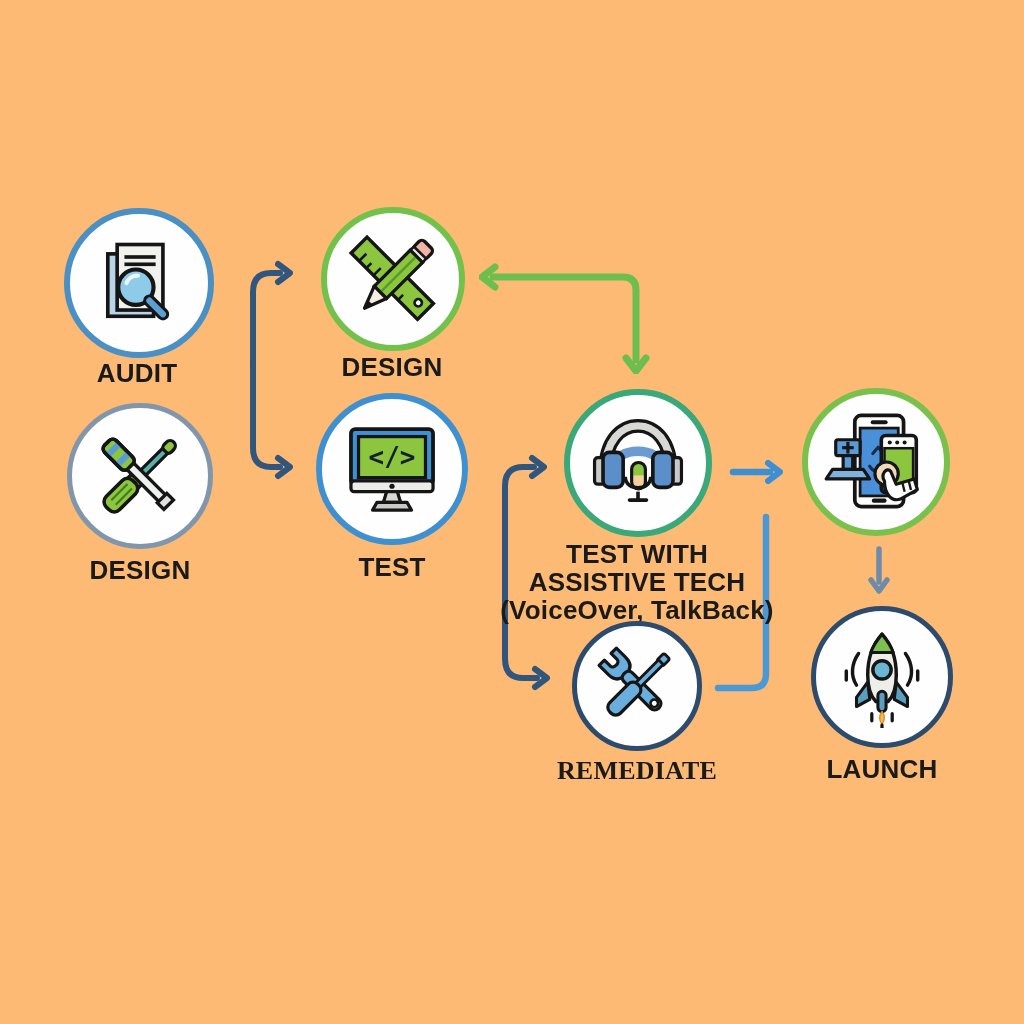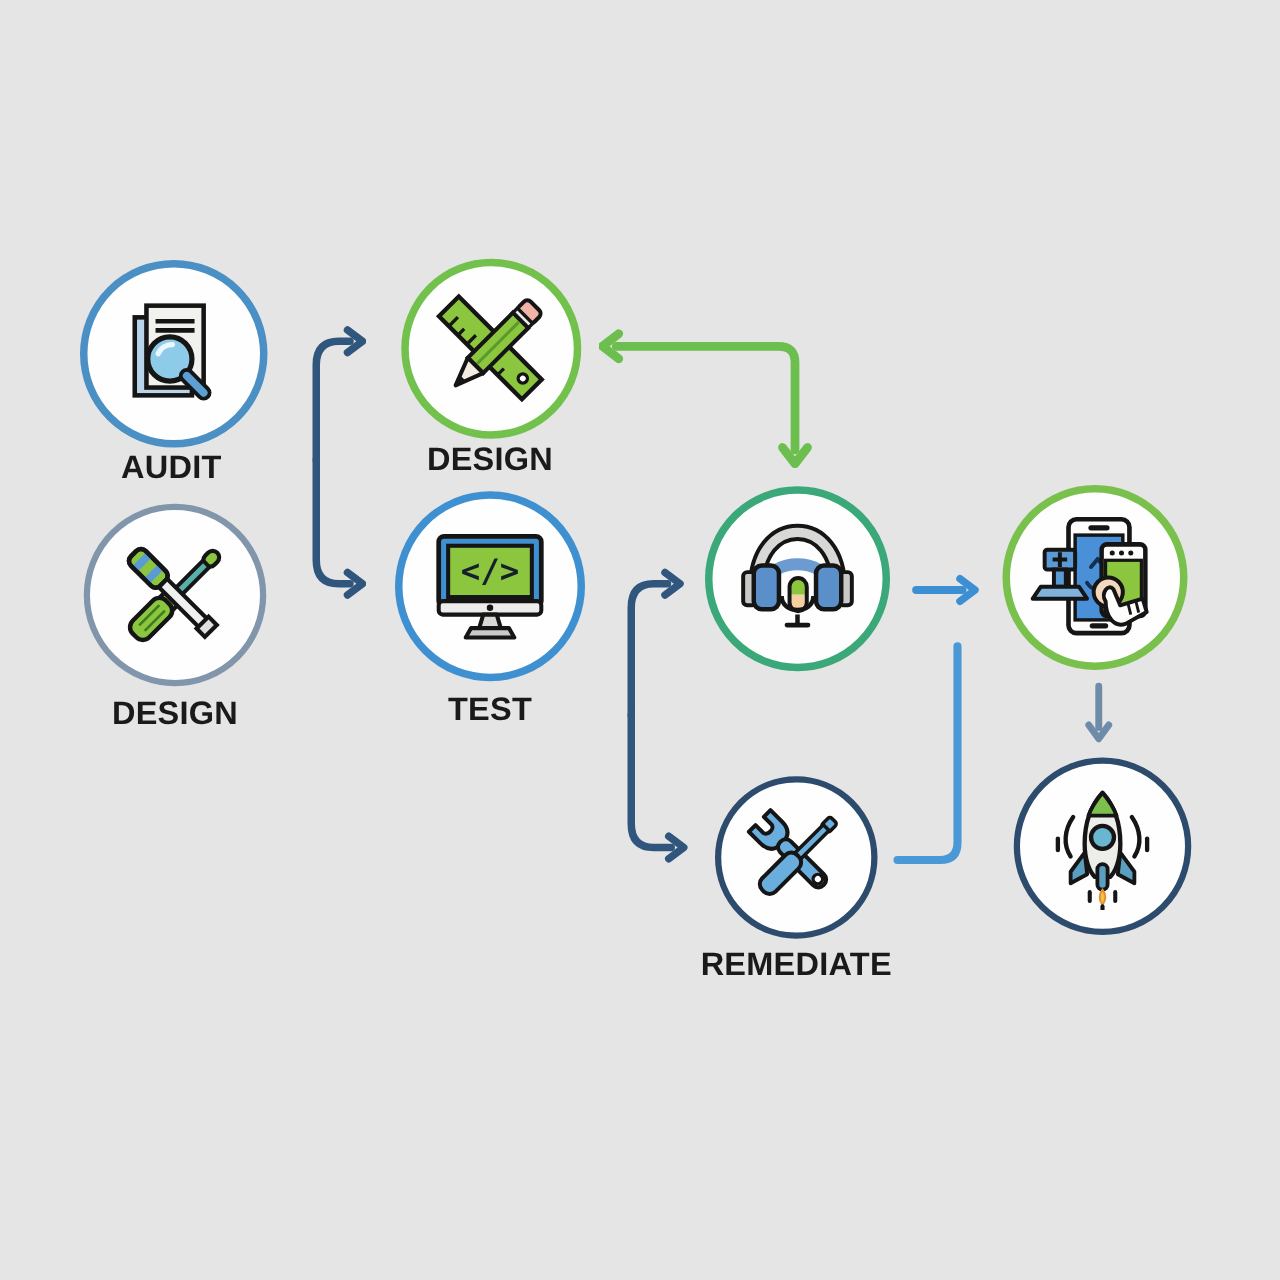--- a/index.html
+++ b/index.html
@@ -1,16 +1,16 @@
 <!DOCTYPE html>
 <html><head>
 <meta charset="utf-8">
 <style>
   html,body{margin:0;padding:0;background:#ffffff;}
-  #canvas{position:relative;width:1024px;height:1024px;background:#e5e5e5;overflow:hidden;
+  #canvas{position:relative;width:1024px;height:1024px;background:#fdba74;overflow:hidden;
           font-family:"Liberation Sans",sans-serif;}
   #connectors{position:absolute;left:0;top:0;width:1024px;height:1024px;}
   .node{position:absolute;border-radius:50%;background:#fefefe;display:flex;
         align-items:center;justify-content:center;box-sizing:border-box;}
   .node svg{display:block;}
   .nlabel{position:absolute;text-align:center;color:#1a1a1a;font-weight:600;
           font-size:26px;letter-spacing:0.2px;line-height:28px;white-space:nowrap;}
   
   .ring-audit     {border:6px solid #4a90c4;}
   .ring-dtools    {border:5px solid #8296ab;}
@@ -152,38 +152,43 @@
         <rect x="64" y="40" width="19" height="33" rx="6" fill="#5b8fc9" stroke="#151515" stroke-width="3.4"></rect>
         <path d="M 44,62 L 44,56 A 6.5,6.5 0 0 1 57,56 L 57,62 Z" fill="#8cc63f"></path>
         <path d="M 44,62 L 57,62 L 57,68 A 6.5,6.5 0 0 1 44,68 Z" fill="#f5cfa0"></path>
         <rect x="44" y="49.5" width="13" height="25" rx="6.5" fill="none" stroke="#151515" stroke-width="3"></rect>
         <path d="M 38,63 C 38,77 62,77 62,63" fill="none" stroke="#151515" stroke-width="3.4"></path>
         <line x1="50" y1="77" x2="50" y2="84" stroke="#151515" stroke-width="3.4"></line>
         <line x1="42" y1="85" x2="58" y2="85" stroke="#151515" stroke-width="3.4" stroke-linecap="round"></line>
       </svg>
     </span>
   </div>
+  <div class="nlabel" style="left:487px;top:540px;width:300px;">
+    <div>TEST WITH</div>
+    <div>ASSISTIVE TECH</div>
+    <div>(VoiceOver, TalkBack)</div>
+  </div>
 
   <div class="node ring-remediate" style="left:572px;top:621px;width:130px;height:130px;">
     <span>
       <svg width="94" height="94" viewBox="0 0 100 100">
         <g transform="rotate(-45 50 50)">
           <path d="M 37,6 L 37,20 C 37,29 42,33 50,33 C 58,33 63,29 63,20 L 63,6 L 55,6 L 55,15 C 55,20 45,20 45,15 L 45,6 Z" fill="#6aaede" stroke="#151515" stroke-width="3.4" stroke-linejoin="round"></path>
           <rect x="43.5" y="31" width="13" height="52" rx="6" fill="#6aaede" stroke="#151515" stroke-width="3.4"></rect>
           <circle cx="50" cy="76" r="4" fill="#ffffff" stroke="#151515" stroke-width="2.8"></circle>
         </g>
         <g transform="rotate(45 50 50)">
           <rect x="45.5" y="5" width="9" height="11" rx="2.5" fill="#6aaede" stroke="#151515" stroke-width="3"></rect>
           <rect x="46.5" y="14" width="7" height="36" fill="#6aaede" stroke="#151515" stroke-width="3"></rect>
           <rect x="42" y="48" width="16" height="42" rx="7" fill="#6aaede" stroke="#151515" stroke-width="3.4"></rect>
         </g>
       </svg>
     </span>
   </div>
-  <div class="nlabel" style="left:512px;top:757px;width:250px;">REMEDIATE</div>
+  <div class="nlabel" style="left:512px;top:757px;width:250px;font-family:Liberation Serif, serif;">REMEDIATE</div>
 
   <div class="node ring-device" style="left:802px;top:388px;width:148px;height:148px;">
     <span>
       <svg width="106" height="106" viewBox="0 0 100 100">
         <rect x="30" y="6" width="46" height="86" rx="6" fill="#fdfdfc" stroke="#151515" stroke-width="3.5"></rect>
         <rect x="35" y="18" width="36" height="64" fill="#4a90d9" stroke="#151515" stroke-width="2.6"></rect>
         <rect x="45" y="10.5" width="16" height="4" rx="2" fill="#151515"></rect>
         <rect x="46" y="84.5" width="14" height="4" rx="2" fill="#151515"></rect>
         <path d="M 47,42 L 52,36 L 57,42" fill="none" stroke="#14304e" stroke-width="3" stroke-linecap="round" stroke-linejoin="round"></path>
         <path d="M 44,54 Q 49,62 57,57" fill="none" stroke="#14304e" stroke-width="3" stroke-linecap="round"></path>
@@ -218,14 +223,15 @@
         <path d="M 50,8 C 45,14 41,20 39,26 L 61,26 C 59,20 55,14 50,8 Z" fill="#7dc04e" stroke="#151515" stroke-width="3" stroke-linejoin="round"></path>
         <circle cx="50" cy="43" r="9" fill="#6ab6d0" stroke="#151515" stroke-width="3.4"></circle>
         <rect x="46" y="64" width="8" height="20" rx="4" fill="#5b9fc0" stroke="#151515" stroke-width="3"></rect>
         <path d="M 50,84 C 47,88 47,92 50,96 C 53,92 53,88 50,84 Z" fill="#f5c044" stroke="#e09030" stroke-width="1.5"></path>
         <line x1="40" y1="86" x2="40" y2="93" stroke="#151515" stroke-width="3.2" stroke-linecap="round"></line>
         <line x1="60" y1="86" x2="60" y2="93" stroke="#151515" stroke-width="3.2" stroke-linecap="round"></line>
         <line x1="50" y1="97" x2="50" y2="103" stroke="#151515" stroke-width="3.2" stroke-linecap="round"></line>
       </svg>
     </span>
   </div>
+  <div class="nlabel" style="left:782px;top:755px;width:200px;">LAUNCH</div>
 
 </div>
 
 </body></html>

